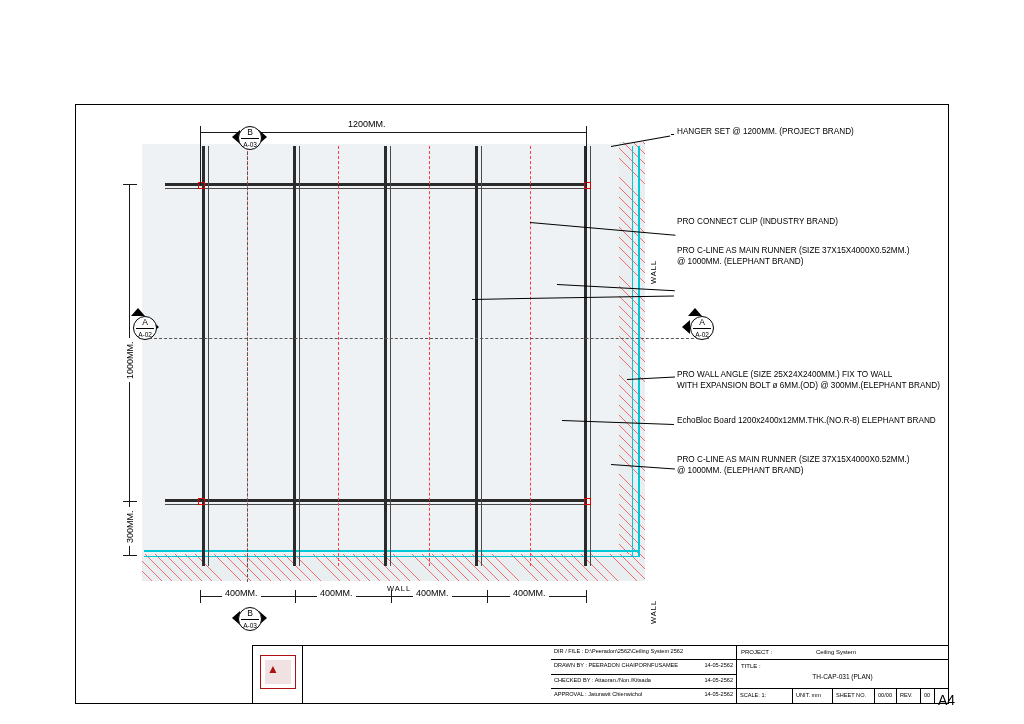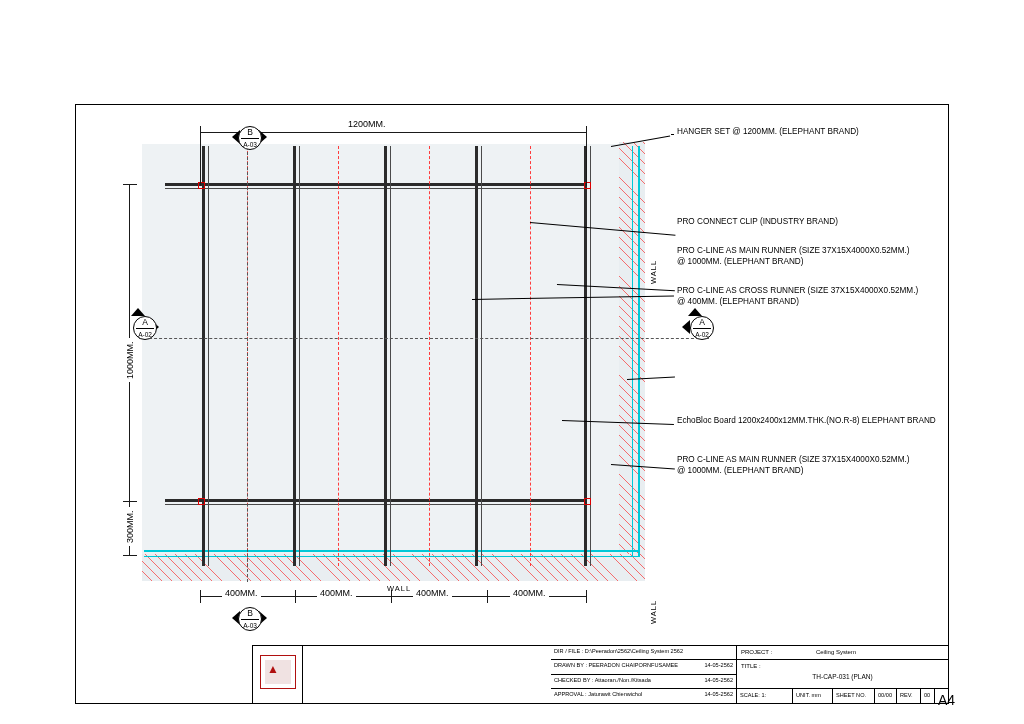--- a/index.html
+++ b/index.html
@@ -196,26 +196,26 @@
 
     <div class="leader" style="left:524px;top:42px;width:60px;transform:rotate(-10deg);"></div>
     <div class="leader" style="left:584px;top:30px;width:3px;"></div>
     <div class="leader" style="left:443px;top:118px;width:146px;transform:rotate(5deg);"></div>
     <div class="leader" style="left:470px;top:180px;width:118px;transform:rotate(3deg);"></div>
     <div class="leader" style="left:385px;top:195px;width:202px;transform:rotate(-1deg);"></div>
     <div class="leader" style="left:540px;top:275px;width:48px;transform:rotate(-3deg);"></div>
     <div class="leader" style="left:475px;top:316px;width:112px;transform:rotate(2deg);"></div>
     <div class="leader" style="left:524px;top:360px;width:64px;transform:rotate(4deg);"></div>
 
-    <div class="note" style="left:590px;top:22px;">HANGER SET @ 1200MM. (ELEPHANT BRAND)</div>
+    <div class="note" style="left:590px;top:22px;">HANGER SET @ 1200MM. (PROJECT BRAND)</div>
     <div class="note" style="left:590px;top:112px;">PRO CONNECT CLIP (INDUSTRY BRAND)</div>
     <div class="note" style="left:590px;top:141px;">PRO C-LINE AS MAIN RUNNER (SIZE 37X15X4000X0.52MM.)
 @ 1000MM. (ELEPHANT BRAND)</div>
-    <div class="note" style="left:590px;top:181px;">PRO C-LINE AS CROSS RUNNER (SIZE 37X15X4000X0.52MM.)
-@ 400MM. (ELEPHANT BRAND)</div>
+    <div class="note" style="left:590px;top:265px;">PRO WALL ANGLE (SIZE 25X24X2400MM.) FIX TO WALL
+WITH EXPANSION BOLT ø 6MM.(OD) @ 300MM.(ELEPHANT BRAND)</div>
     <div class="note" style="left:590px;top:311px;">EchoBloc Board 1200x2400x12MM.THK.(NO.R-8) ELEPHANT BRAND</div>
     <div class="note" style="left:590px;top:350px;">PRO C-LINE AS MAIN RUNNER (SIZE 37X15X4000X0.52MM.)
 @ 1000MM. (ELEPHANT BRAND)</div>
 
   </div>
 
 
   <div class="tb">
 
     <div class="tb-logo">

